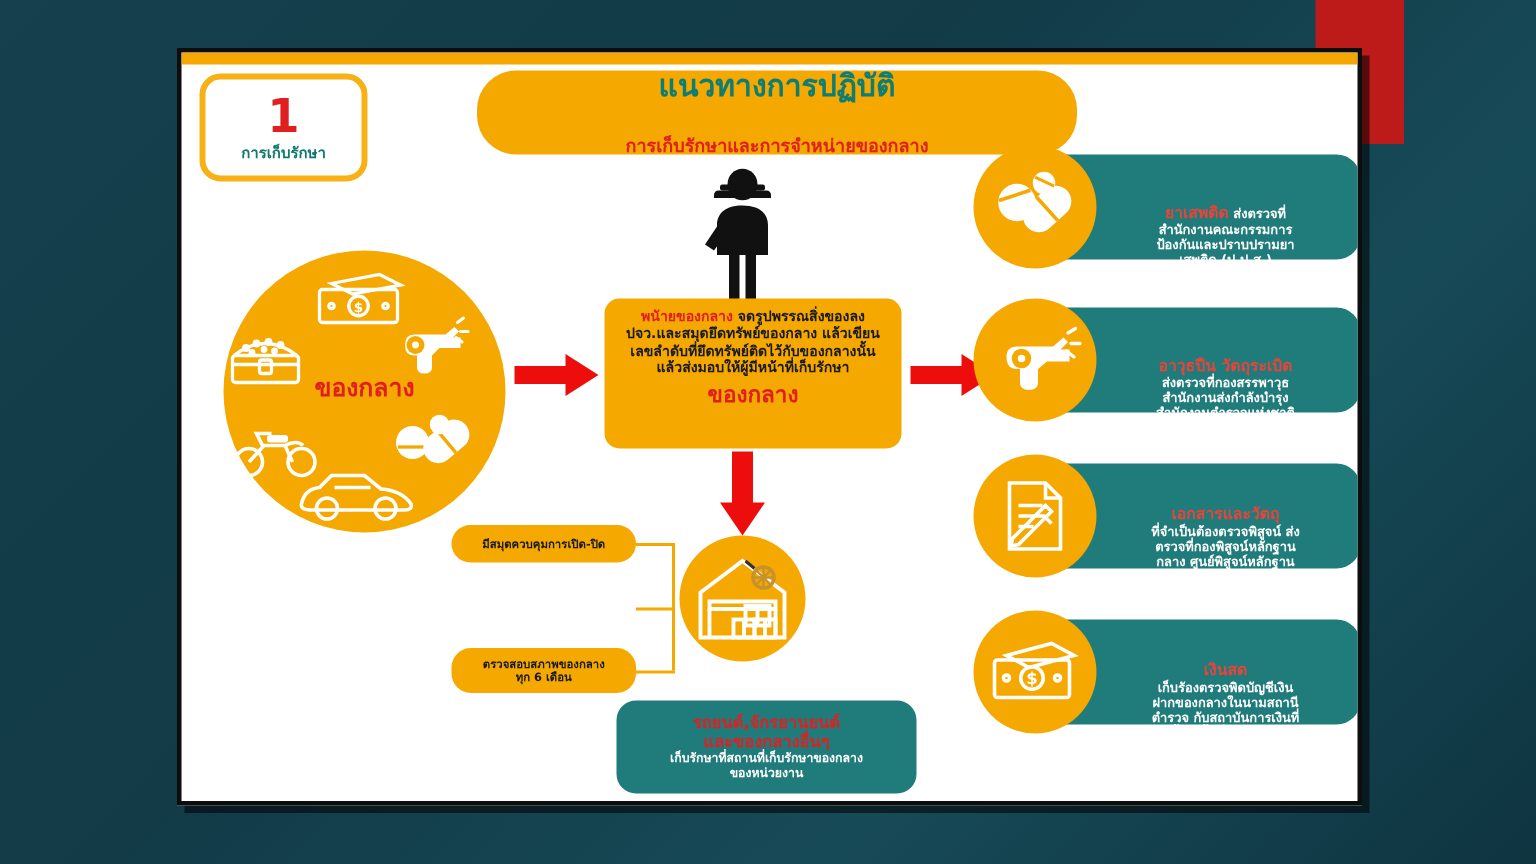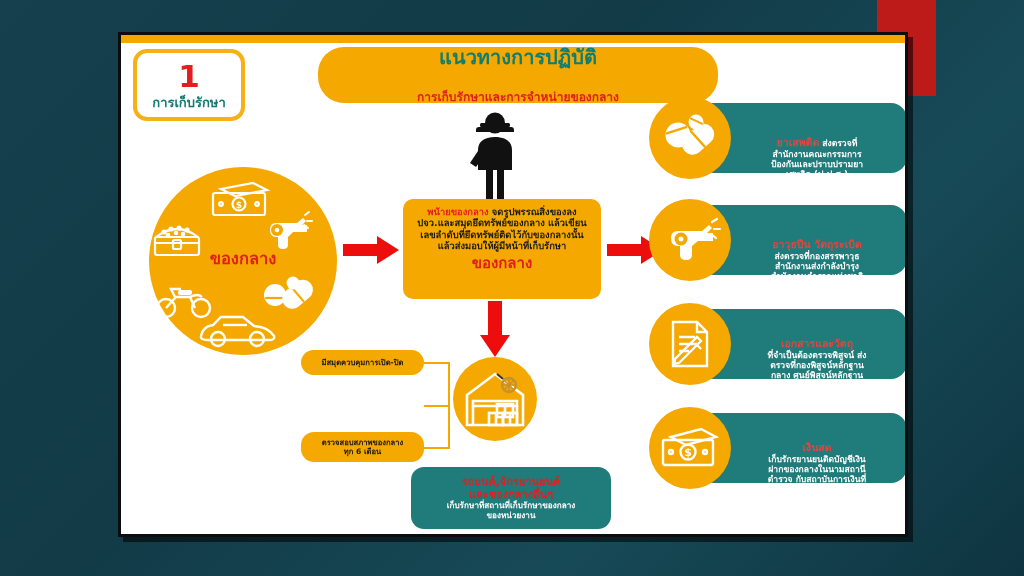--- a/index.html
+++ b/index.html
@@ -52,21 +52,21 @@
     flex-direction: column;
     align-items: center;
     justify-content: center;
     line-height: 1;
   }
   .step-num {
     font-size: 31px; font-weight: bold; color: #e02020;
     letter-spacing: 0px;
   }
   .step-label {
-    font-size: 13px; color: #127a6e; font-weight: bold; margin-top: 4px;
+    font-size: 10px; color: #127a6e; font-weight: bold; margin-top: 4px;
   }
 
   
   .title-pill {
     position: absolute;
     left: 197px; top: 12px;
     width: 400px; height: 56px;
     background: #f5a800;
     border-radius: 26px;
     display: flex; flex-direction: column;
@@ -439,21 +439,21 @@
           <path d="M38 24 l-22 22 l-5 1 l1 -5 l22 -22 z"></path>
           <path d="M34 28 l4 4"></path>
         </g>
       </svg>
     </div>
   </div>
 
   <div class="right-row row-4">
     <div class="rr-panel">
       <div class="rr-head">เงินสด</div>
-      <div class="rr-line">เก็บรักรยานยนติดบัญชีเงิน</div>
+      <div class="rr-line">เก็บรัองตรวจพิดบัญชีเงิน</div>
       <div class="rr-line">ฝากของกลางในนามสถานี</div>
       <div class="rr-line">ตำรวจ กับสถาบันการเงินที่</div>
       <div class="rr-line">ตั้งในพื้นที่รับผิดชอบ</div>
     </div>
     <div class="rr-circle">
       <svg width="62" height="44" viewBox="0 0 62 44">
         <g fill="none" stroke="#fff" stroke-width="2.4">
           <path d="M12 11 L42 3 L57 11 L27 19z"></path>
           <rect x="4" y="14" width="50" height="25" rx="2"></rect>
           <circle cx="29" cy="26" r="7.5"></circle>

